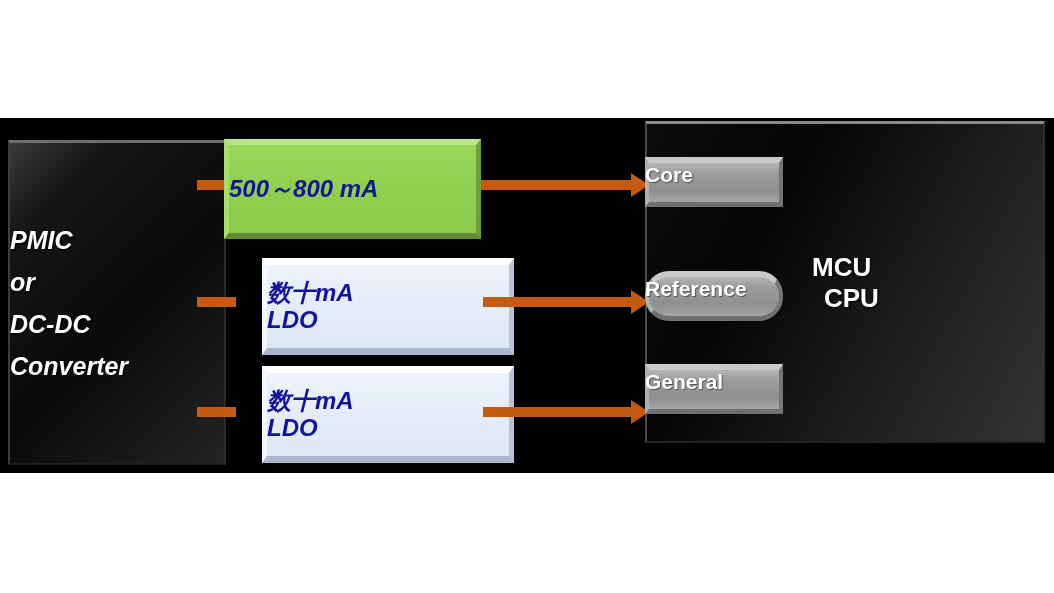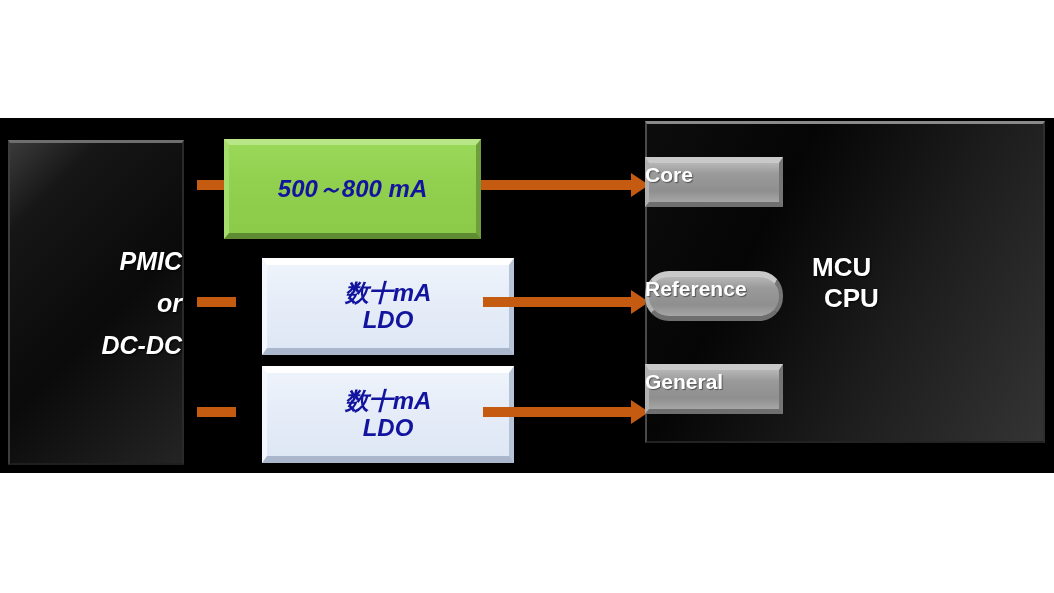--- a/index.html
+++ b/index.html
@@ -23,31 +23,31 @@
     width: 1054px;
     height: 355px;
     background: #000000;
   }
 
   
   .pmic-block {
     position: absolute;
     left: 8px;
     top: 140px;
-    width: 176px;
+    width: 218px;
     height: 325px;
     background: linear-gradient(135deg, #3a3a3a 0%, #161616 18%, #0a0a0a 55%, #242424 100%);
     border-top: 3px solid #6e6e6e;
     border-left: 2px solid #3d3d3d;
     border-right: 2px solid #2a2a2a;
     border-bottom: 2px solid #1f1f1f;
     box-sizing: border-box;
     display: flex;
     flex-direction: column;
-    align-items: flex-end;
+    align-items: flex-start;
     justify-content: center;
     gap: 17px;
   }
   .pmic-line {
     color: #ffffff;
     font-style: italic;
     font-weight: bold;
     font-size: 25px;
     line-height: 1.0;
     text-shadow: 1px 1px 2px rgba(0,0,0,0.9);
@@ -104,21 +104,20 @@
   .rail-core      { left: 645px; top: 157px; }
   .rail-reference { left: 645px; top: 271px; border-radius: 24px; }
   .rail-general   { left: 645px; top: 364px; }
 
   
   .reg-box {
     position: absolute;
     box-sizing: border-box;
     display: flex;
     flex-direction: column;
-    align-items: center;
     justify-content: center;
   }
   .reg-line {
     font-weight: bold;
     font-style: italic;
     color: #12139e;
     white-space: nowrap;
     line-height: 1.12;
   }
 
@@ -195,20 +194,21 @@
 </style>
 </head>
 <body>
 
 <div class="black-band"></div>
 
 <div class="pmic-block">
   <span class="pmic-line">PMIC</span>
   <span class="pmic-line">or</span>
   <span class="pmic-line">DC-DC</span>
+  <span class="pmic-line">Converter</span>
 </div>
 
 <div class="stub stub-1"></div>
 <div class="stub stub-2"></div>
 <div class="stub stub-3"></div>
 
 <div class="reg-box reg-green">
   <span class="reg-line">500～800 mA</span>
 </div>
 

